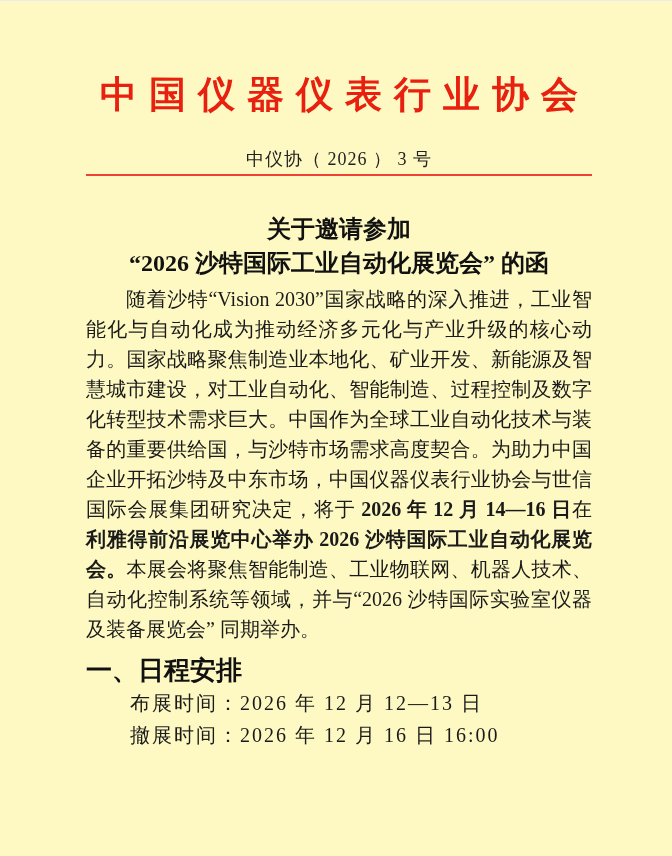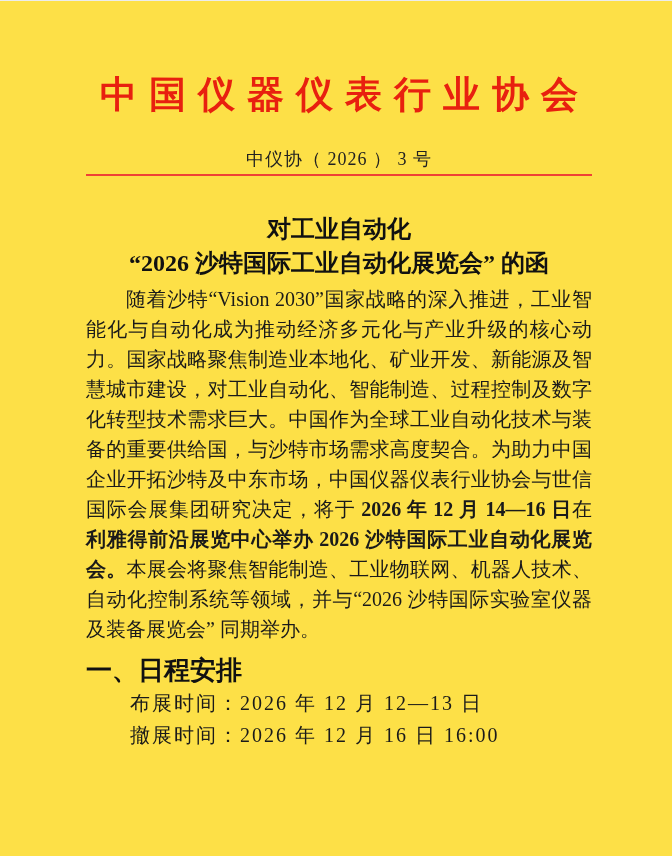--- a/index.html
+++ b/index.html
@@ -1,20 +1,20 @@
 <!DOCTYPE html>
 <html><head>
 <meta charset="utf-8">
 <style>
   html,body{margin:0;padding:0;background:#ffffff;}
   .page{
     position:relative;
     width:672px;height:856px;
     box-sizing:border-box;
-    background:#fde047;
+    background:#fef9c3;
     border-top:1px solid #ececec;
     padding:0 80px 0 86px;
     font-family:"Liberation Serif","DejaVu Serif",serif;
     color:#1a1a1a;
     overflow:hidden;
   }
   .org-name{
     margin-top:74px;
     text-align:center;
     color:#e8200f;
@@ -87,21 +87,21 @@
 
 <div class="page">
 
   <div class="org-name">中国仪器仪表行业协会</div>
 
   <div class="doc-number">中仪协（ 2026 ） 3 号</div>
 
   <div class="red-divider"></div>
 
   <div class="doc-title">
-    <div>对工业自动化</div>
+    <div>关于邀请参加</div>
     <div>“2026 沙特国际工业自动化展览会” 的函</div>
   </div>
 
 
   <p class="body-paragraph"><span>随着沙特“Vision 2030”国家战略的深入推进，工业智能化与自动化成为推动经济多元化与产业升级的核心动力。国家战略聚焦制造业本地化、矿业开发、新能源及智慧城市建设，对工业自动化、智能制造、过程控制及数字化转型技术需求巨大。中国作为全球工业自动化技术与装备的重要供给国，与沙特市场需求高度契合。为助力中国企业开拓沙特及中东市场，中国仪器仪表行业协会与世信国际会展集团研究决定，将于 </span><span class="b">2026 年 12 月 14—16 日</span><span>在</span><span class="b">利雅得前沿展览中心举办 2026 沙特国际工业自动化展览会。</span><span>本展会将聚焦智能制造、工业物联网、机器人技术、自动化控制系统等领域，并与“2026 沙特国际实验室仪器及装备展览会” 同期举办。</span></p>
 
 
   <div class="section-heading">一、日程安排</div>
 
   <div class="schedule">

